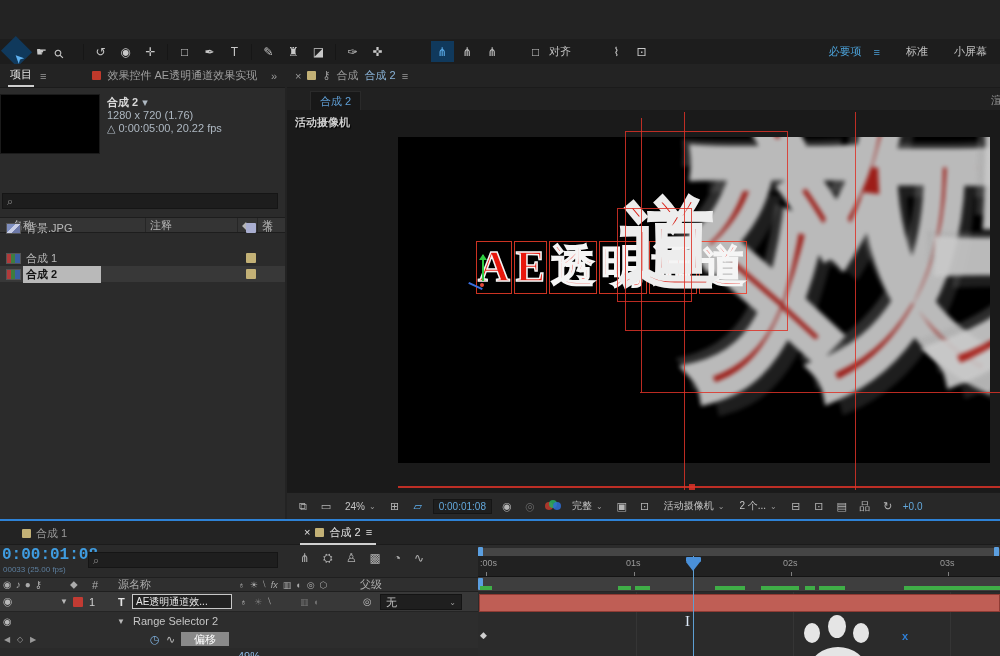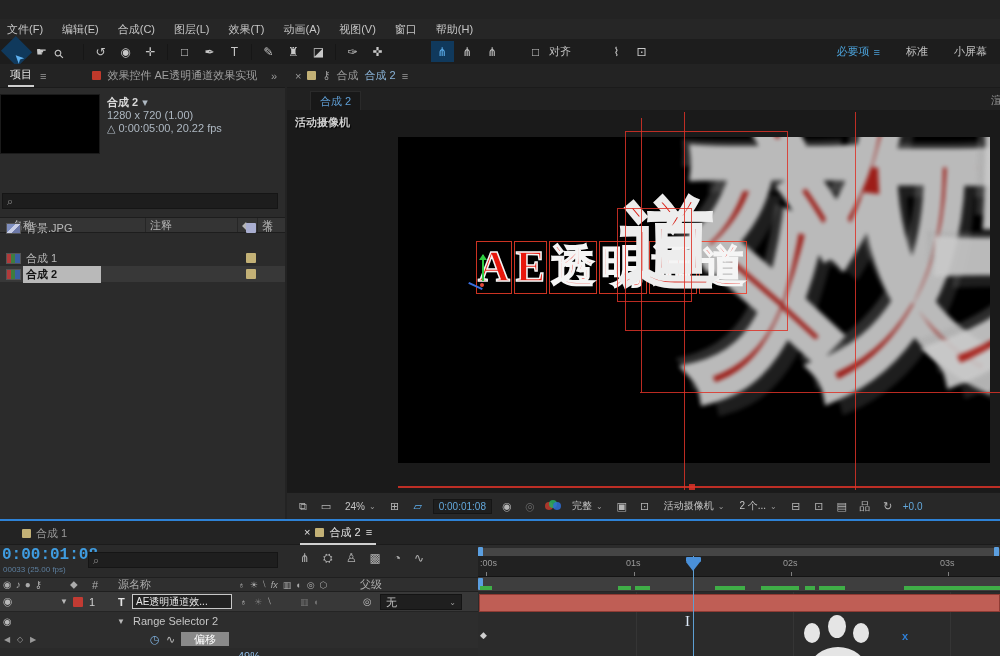--- a/index.html
+++ b/index.html
@@ -117,31 +117,20 @@
 .bluex{position:absolute;left:424px;top:85px;color:#2f7fd6;font-weight:bold}
 .paw{position:absolute;background:#efefef;border-radius:50%;opacity:.95}
 .dim{opacity:.45}
 </style>
 </head>
 <body>
 
 <div id="app">
 
 
-  <div class="menubar">
-    <span class="menu-item">文件(F)</span>
-    <span class="menu-item">编辑(E)</span>
-    <span class="menu-item">合成(C)</span>
-    <span class="menu-item">图层(L)</span>
-    <span class="menu-item">效果(T)</span>
-    <span class="menu-item">动画(A)</span>
-    <span class="menu-item">视图(V)</span>
-    <span class="menu-item">窗口</span>
-    <span class="menu-item">帮助(H)</span>
-  </div>
 
   <div class="toolbar">
     <span class="tool active rot135">➤</span>
     <span class="tool">☛</span>
     <span class="tool rot45">⚲</span>
     <span class="tsep"></span>
     <span class="tool">↺</span>
     <span class="tool">◉</span>
     <span class="tool">✛</span>
     <span class="tsep"></span>
@@ -159,21 +148,21 @@
     <span class="tool active">⋔</span>
     <span class="tool">⋔</span>
     <span class="tool">⋔</span>
     <span style="width:16px"></span>
     <span class="tool">□</span>
     <span>对齐</span>
     <span style="width:30px"></span>
     <span class="tool">⌇</span>
     <span class="tool">⊡</span>
     <span class="ws">
-      <span class="row" style="gap:4px">
+      <span class="row" style="gap:12px">
         <span class="on">必要项</span>
         <span class="on">≡</span>
       </span>
       <span>标准</span>
       <span>小屏幕</span>
     </span>
   </div>
 
   <div id="project" class="panel">
     <div class="tabstrip">
@@ -182,21 +171,21 @@
       <span class="swatch" style="background:#c0392b;margin-left:40px"></span>
       <span style="color:#9f9f9f;white-space:nowrap;overflow:hidden;max-width:150px">效果控件 AE透明通道效果实现</span>
       <span style="margin-left:auto">»</span>
     </div>
     <div class="thumb"></div>
     <div class="compinfo">
       <div class="row" style="gap:4px">
         <b>合成 2</b>
         <span>▾</span>
       </div>
-      <div>1280 x 720 (1.00)</div>
+      <div>1280 x 720 (1.76)</div>
       <div class="row" style="gap:3px">
         <span>△</span>
         <span>0:00:05:00, 20.22 fps</span>
       </div>
     </div>
     <div class="proj-search">
       <span>⌕</span>
     </div>
     <div class="proj-cols">
       <span class="pc" style="width:146px;padding-left:12px">名称</span>

